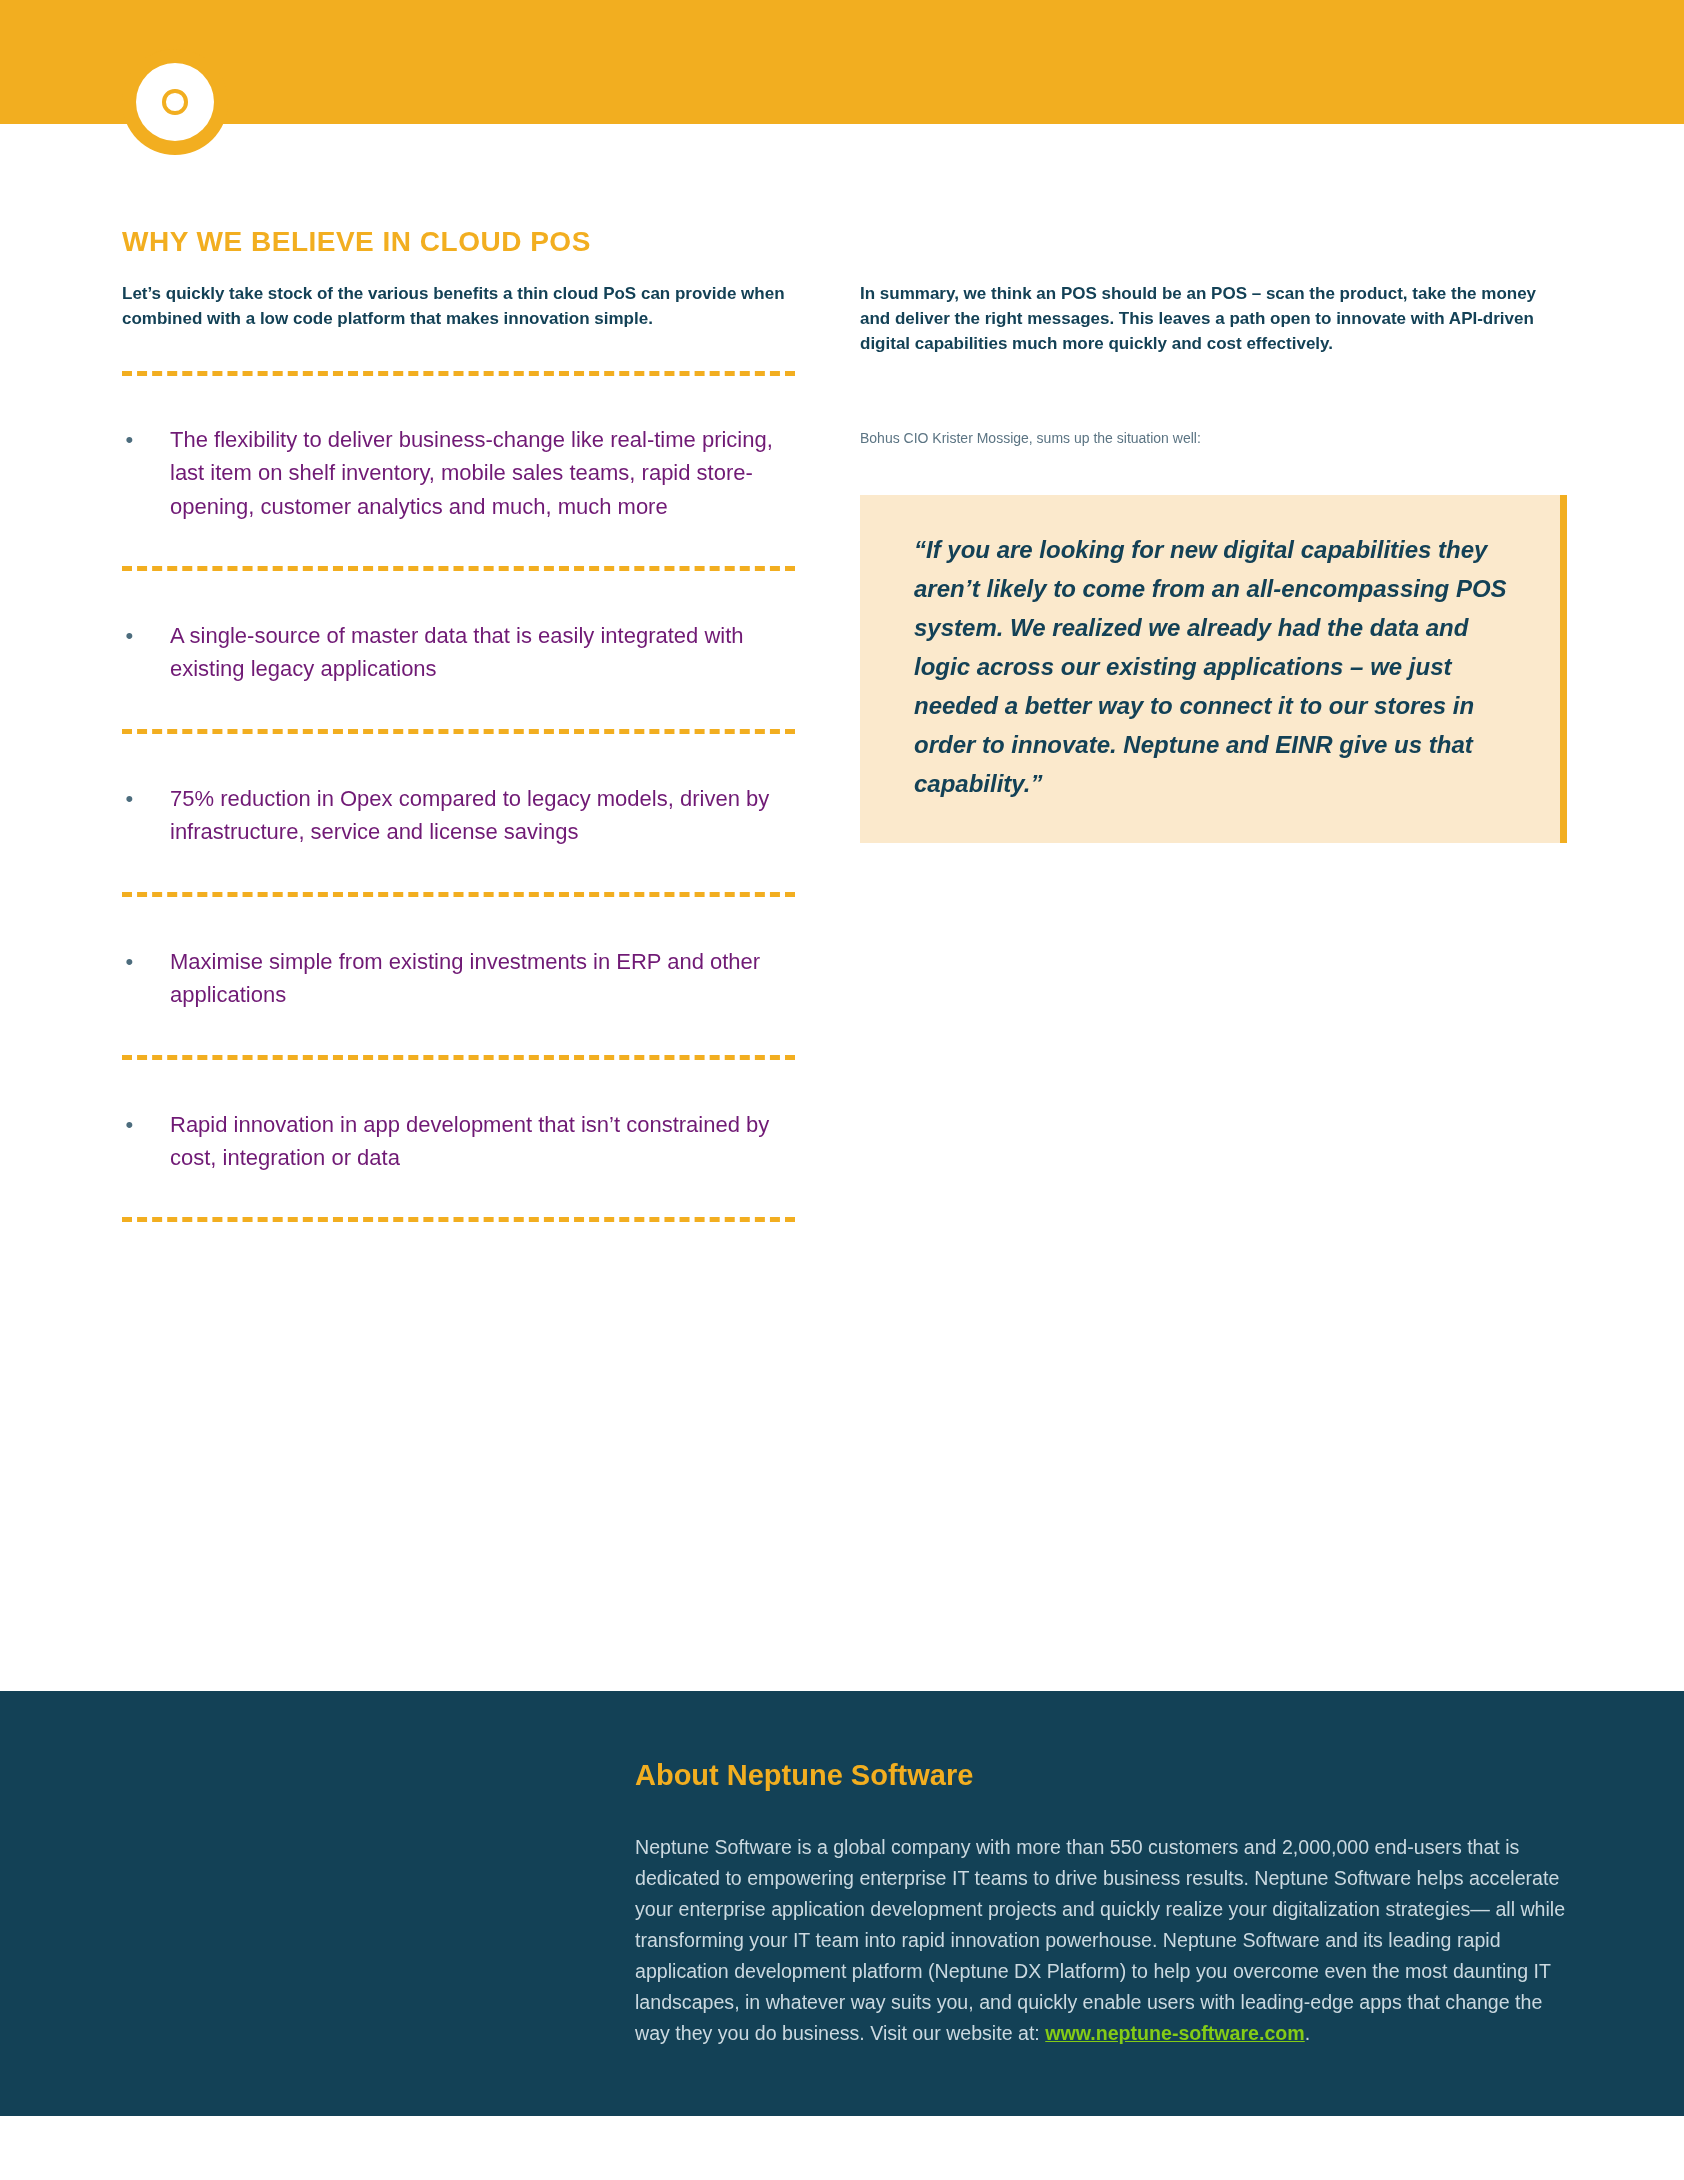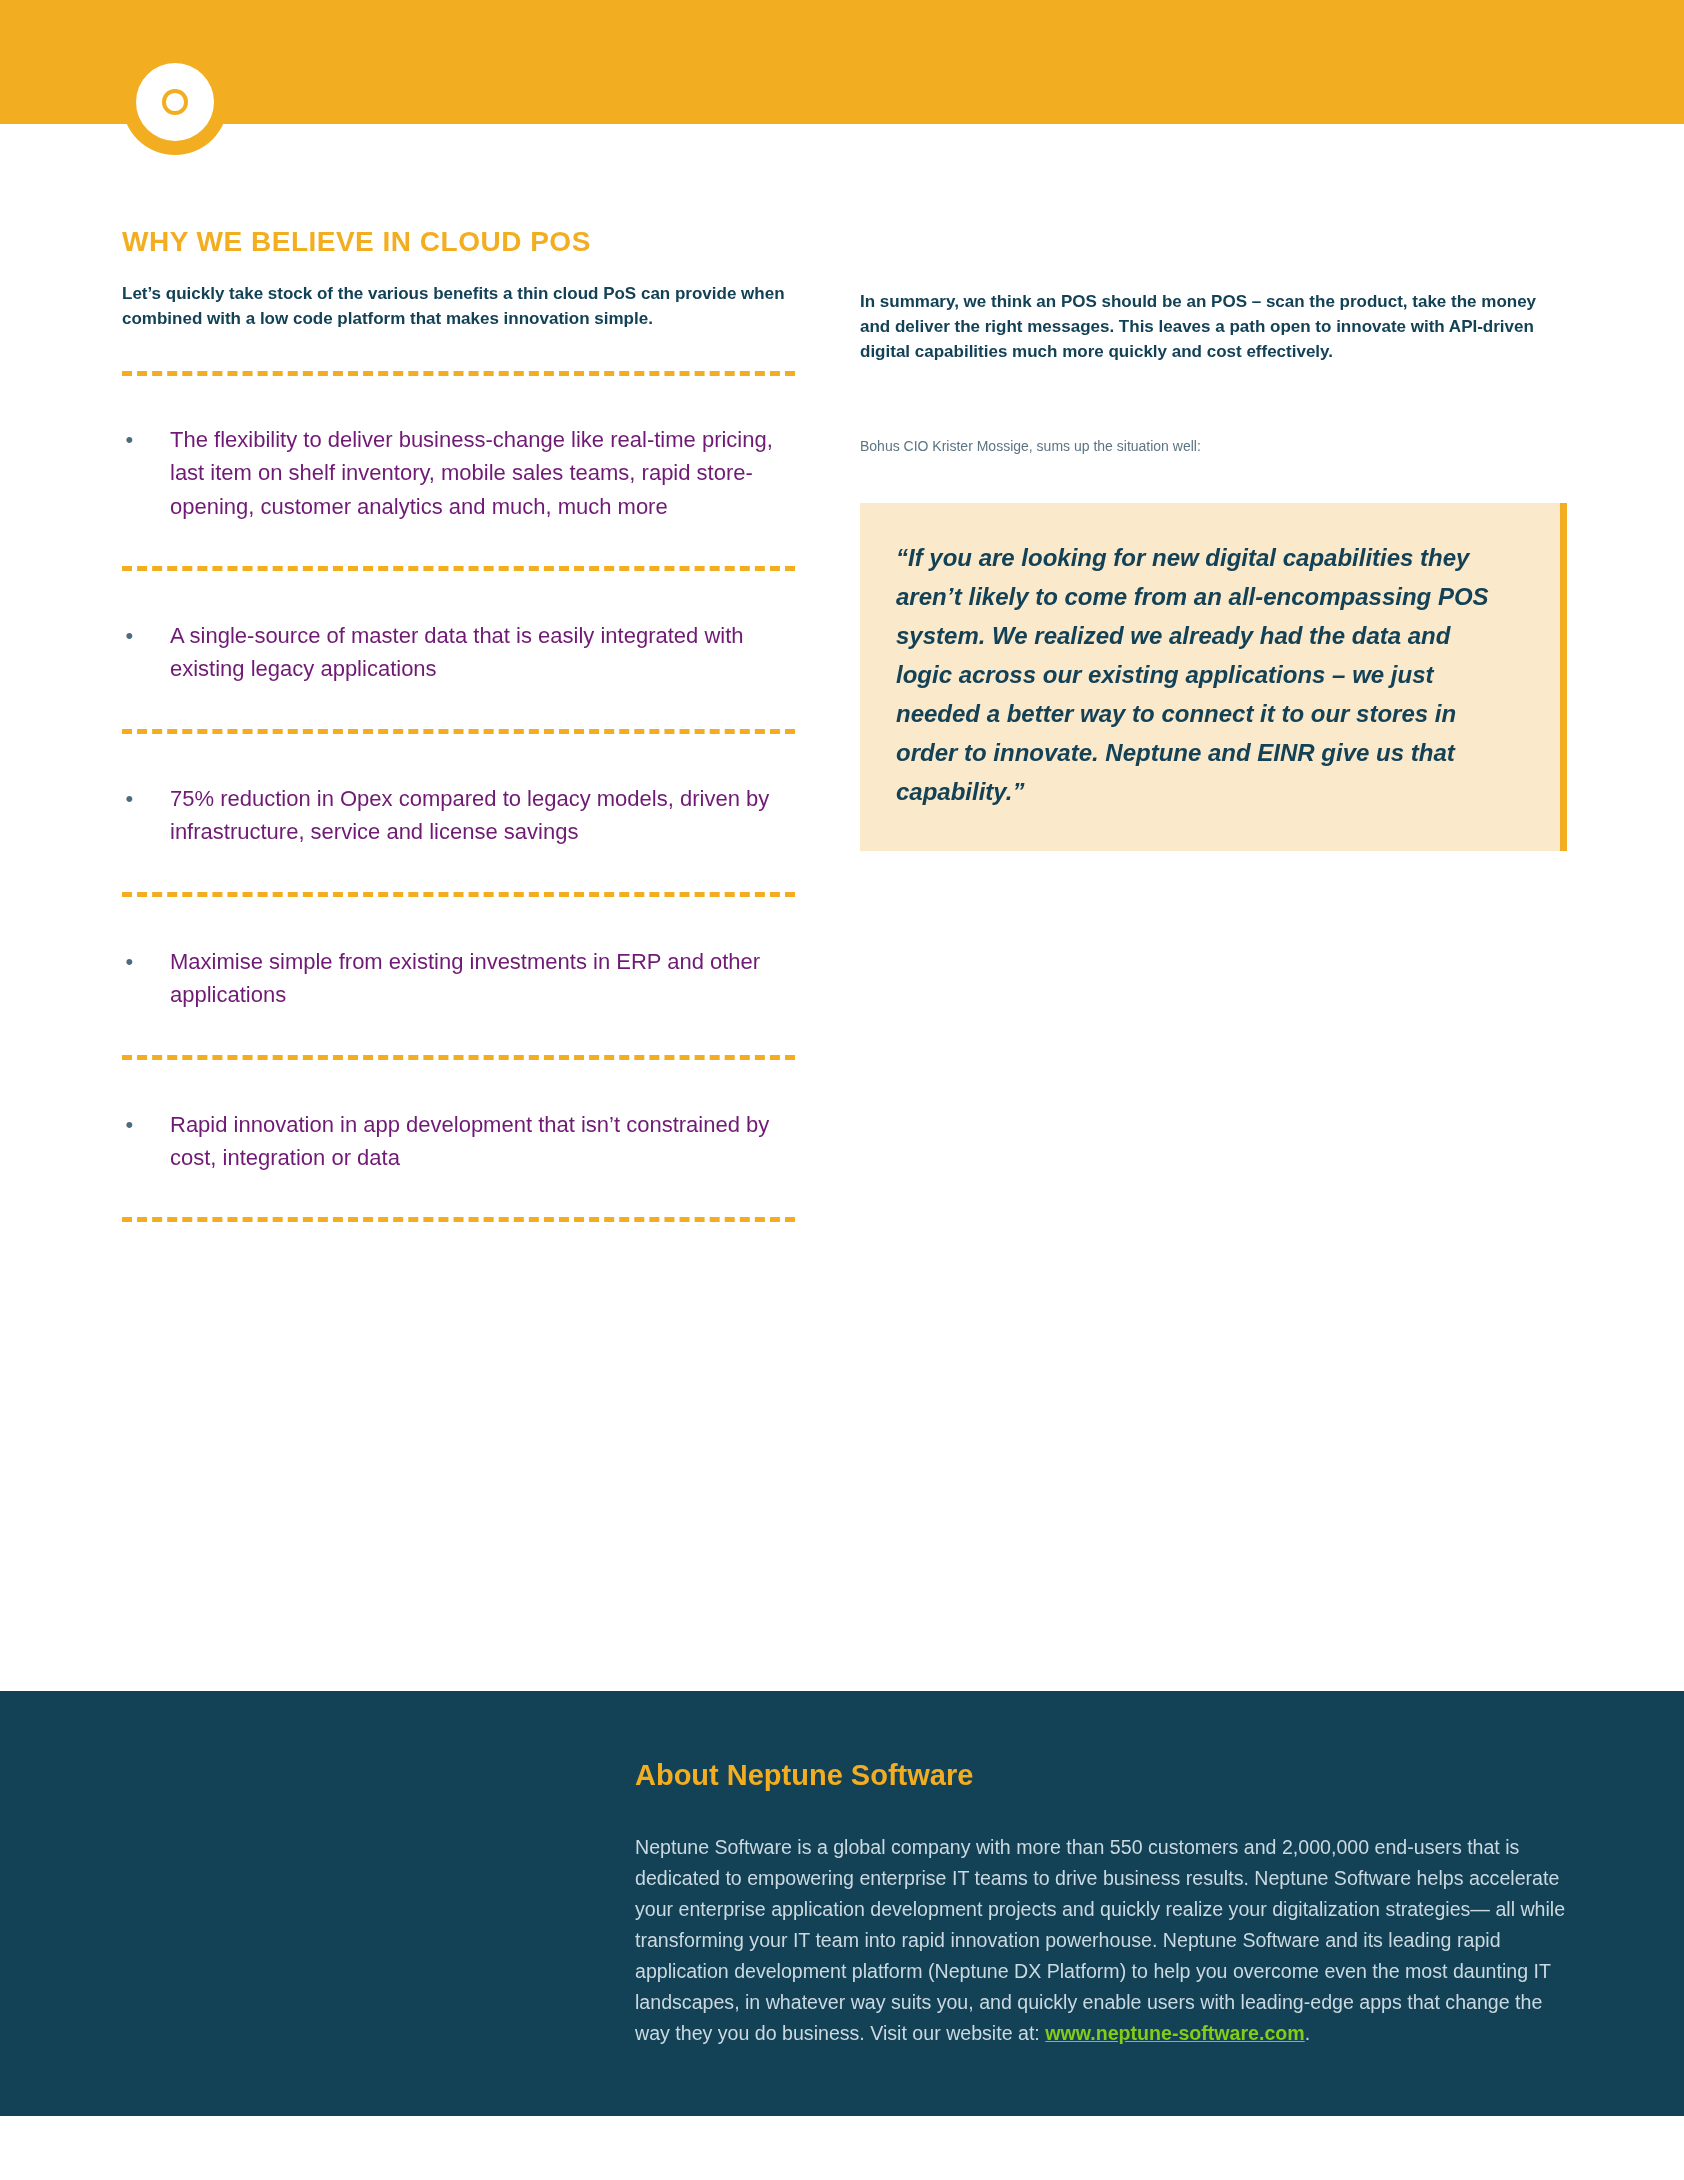--- a/index.html
+++ b/index.html
@@ -78,21 +78,21 @@
 
   .col-left {
     position: absolute;
     left: 122px;
     top: 158px;
     width: 673px;
   }
   .col-right {
     position: absolute;
     left: 860px;
-    top: 166px;
+    top: 158px;
     width: 707px;
   }
 
   .lead {
     font-size: 17px;
     font-weight: bold;
     line-height: 1.46;
     color: #134156;
     margin: 0;
   }
@@ -130,21 +130,21 @@
     font-size: 14px;
     line-height: 1.5;
     color: #5B7483;
     font-weight: 300;
     margin: 0;
   }
 
   .quote-box {
     position: relative;
     background: #FBE9CC;
-    padding: 36px 48px 39px 36px;
+    padding: 36px 48px 39px 54px;
     box-sizing: border-box;
     border-right: 7.7px solid #F2AE20;
   }
   .quote-text {
     font-size: 24px;
     line-height: 1.62;
     font-style: italic;
     font-weight: bold;
     color: #134156;
     margin: 0;

